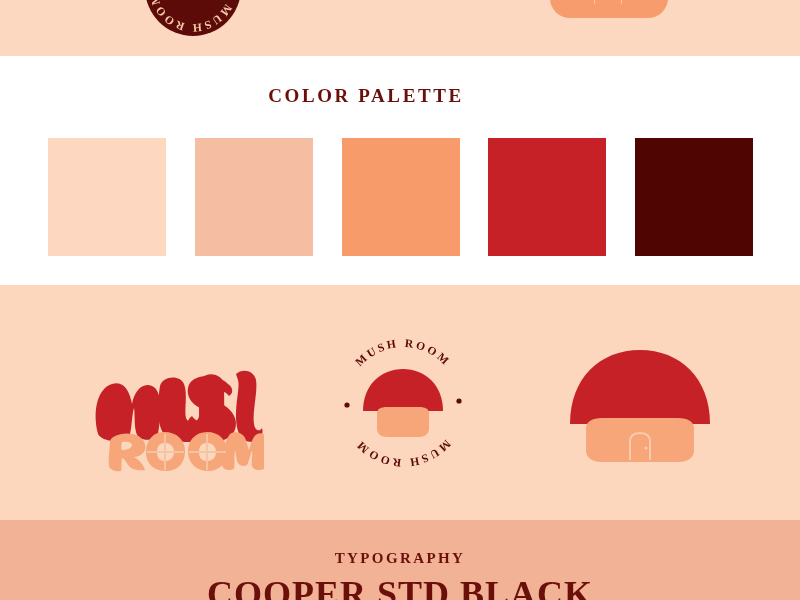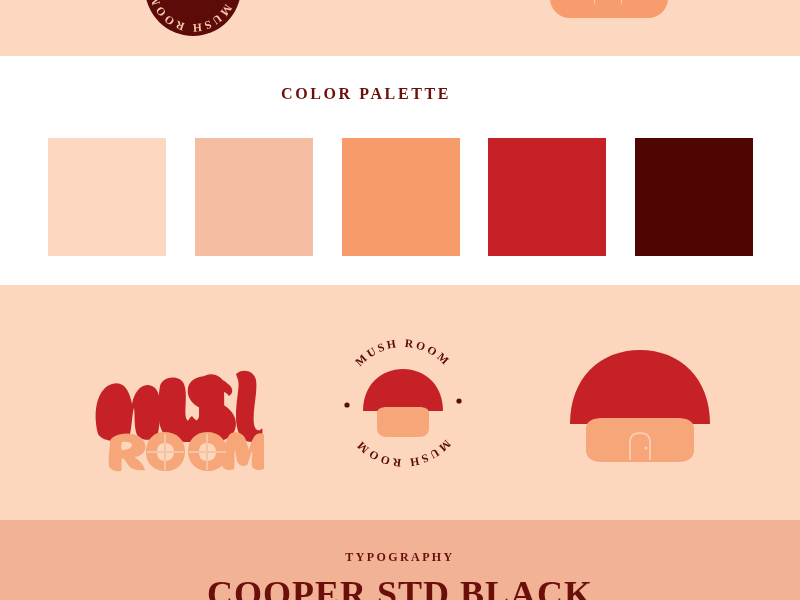--- a/index.html
+++ b/index.html
@@ -79,21 +79,21 @@
   }
 
   
   .palette-title {
     position: absolute;
     left: 0;
     top: 85px;
     width: 732px;
     text-align: center;
     font-family: "Liberation Serif", serif;
-    font-size: 16px;
+    font-size: 19px;
     font-weight: bold;
     letter-spacing: 2.6px;
     color: #6b0f0b;
   }
   .swatch-row {
     position: absolute;
     left: 48px;
     top: 138px;
     width: 705px;
     height: 118px;
@@ -141,21 +141,21 @@
   .mush-svg { display: block; }
 
   
   .typo-title {
     position: absolute;
     left: 0;
     top: 550px;
     width: 800px;
     text-align: center;
     font-family: "Liberation Serif", serif;
-    font-size: 12px;
+    font-size: 15px;
     font-weight: bold;
     letter-spacing: 2.4px;
     color: #6b0f0b;
   }
   .typo-sample {
     position: absolute;
     left: 0;
     top: 573px;
     width: 800px;
     text-align: center;

